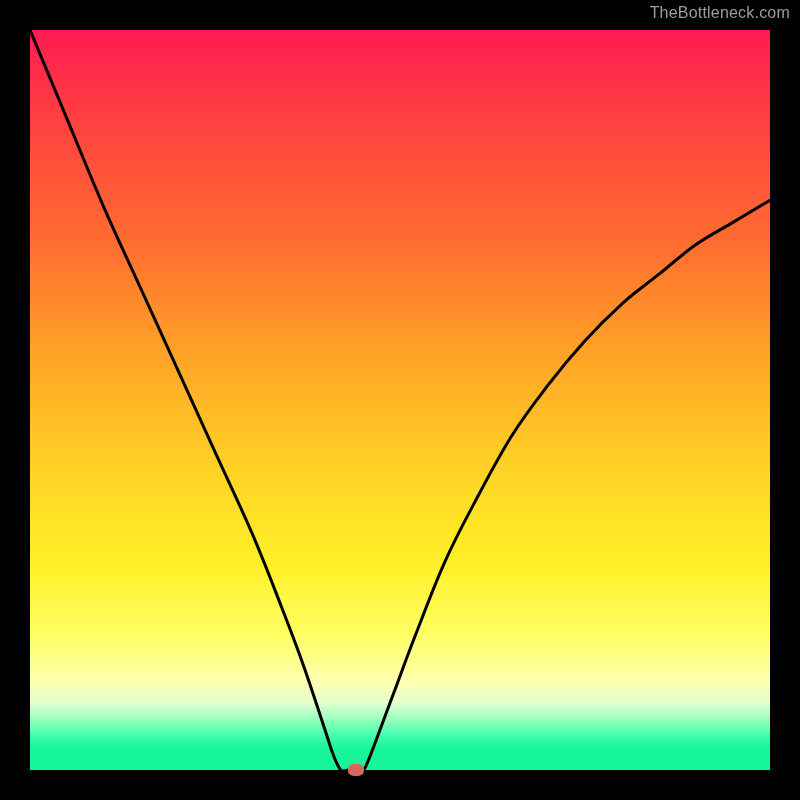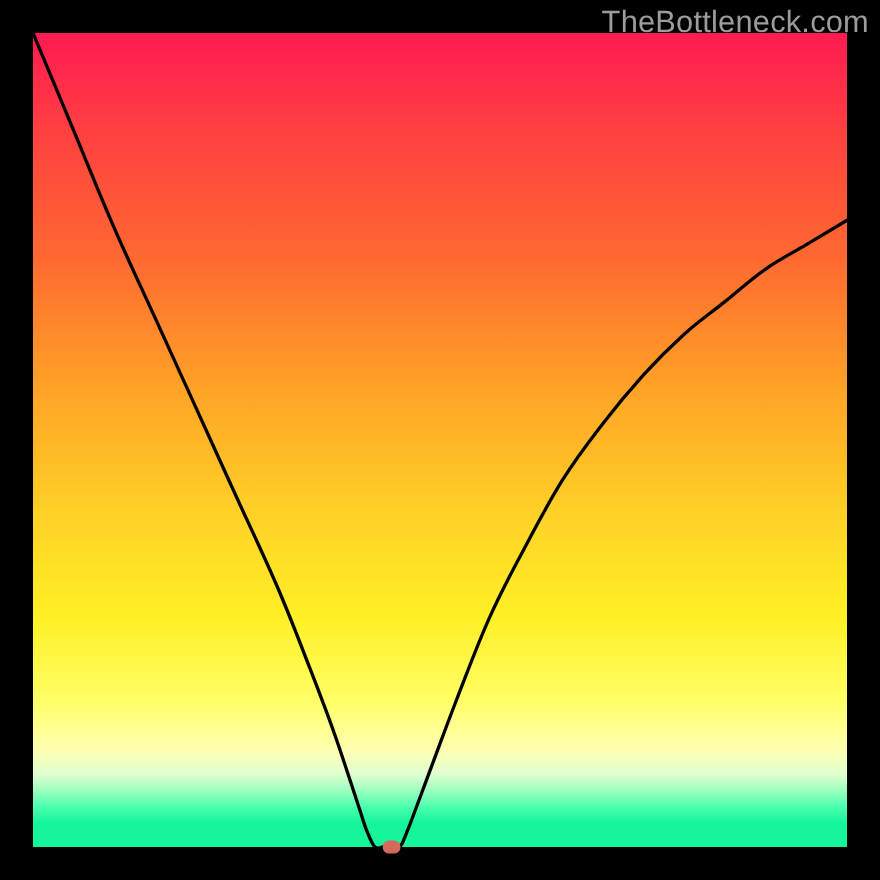--- a/index.html
+++ b/index.html
@@ -53,21 +53,21 @@
     height: 12px;
     border-radius: 6px / 5px;
     background: #d46a5e;
     transform: translate(-50%, -50%);
   }
   .watermark {
     position: absolute;
     top: 4px;
     right: 10px;
     color: #9c9c9c;
-    font-size: 28px;
+    font-size: 16px;
     font-weight: 500;
     letter-spacing: 0.2px;
   }
 </style>
 </head>
 <body>
 
 <div class="stage">
 
   <div class="plot-area">

